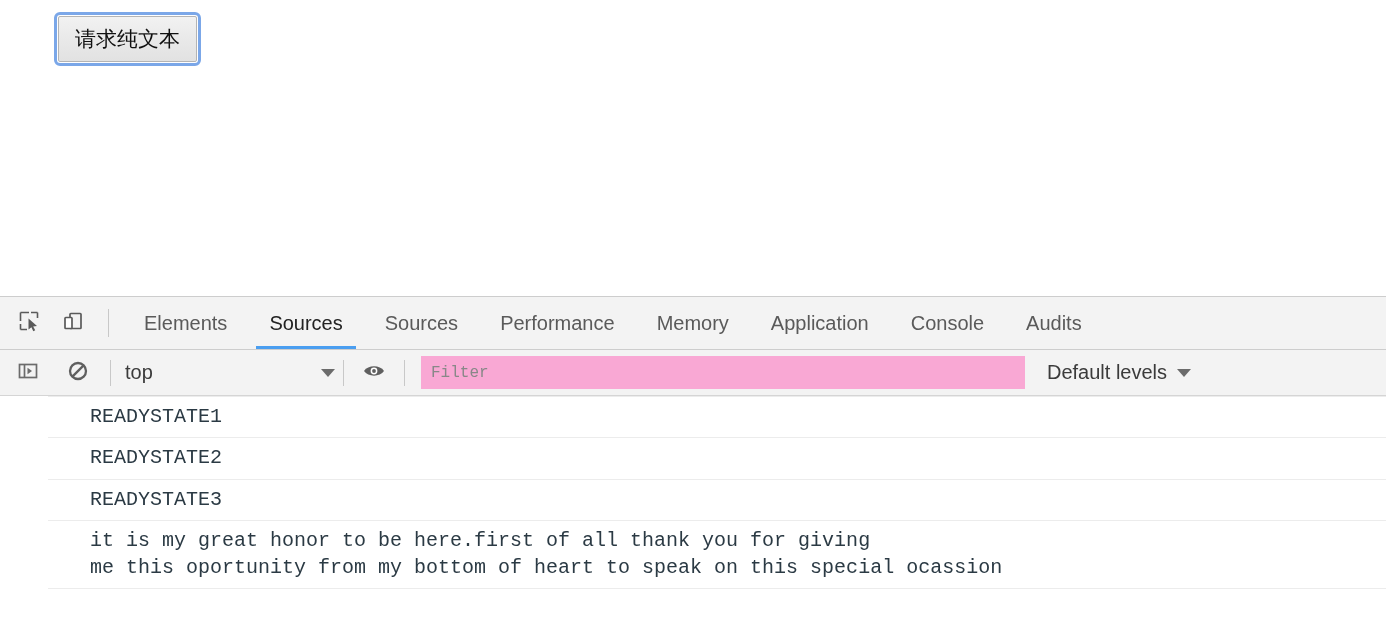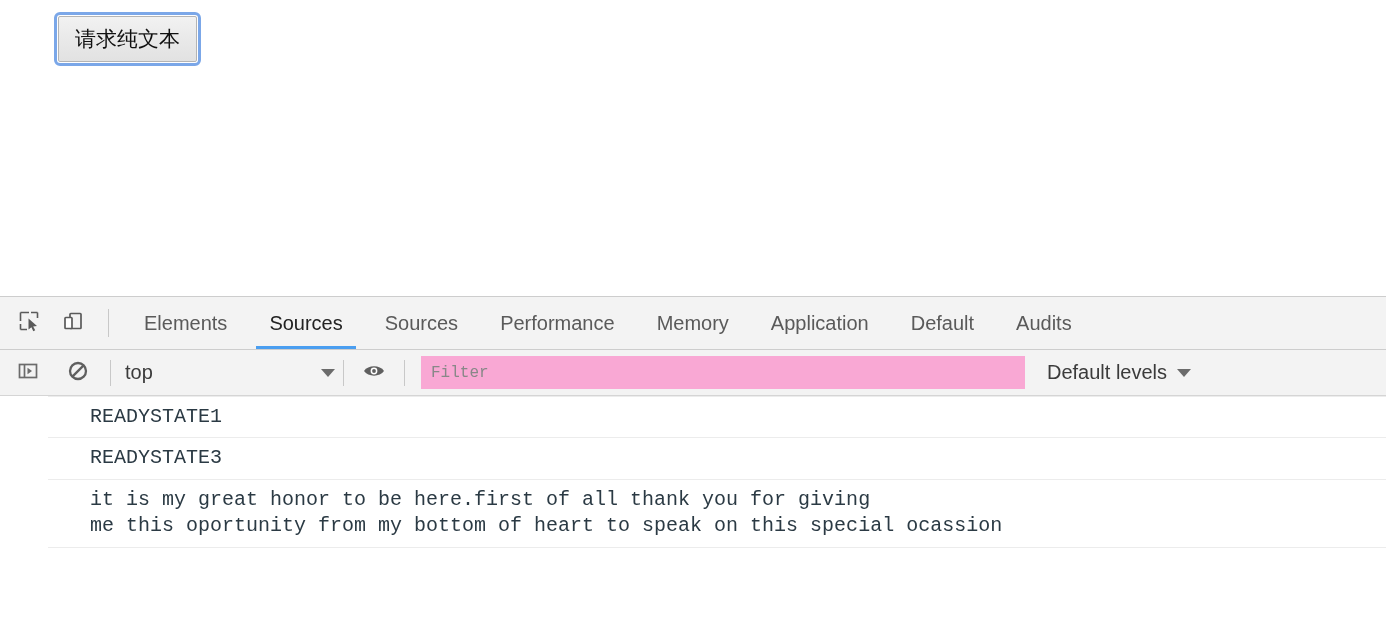--- a/index.html
+++ b/index.html
@@ -268,21 +268,21 @@
     <div class="tab">
       <span>Performance</span>
     </div>
     <div class="tab">
       <span>Memory</span>
     </div>
     <div class="tab">
       <span>Application</span>
     </div>
     <div class="tab">
-      <span>Default</span>
+      <span>Console</span>
     </div>
     <div class="tab">
       <span>Audits</span>
     </div>
   </div>
 
   <div id="console-toolbar">
 
     <div class="ct-icon-btn" id="sidebar-toggle-button">
       <span>
@@ -327,18 +327,19 @@
     <input id="filter-input" type="text" placeholder="Filter" style="">
 
     <div id="levels-selector">
       <span id="levels-selector-label">Default levels</span>
       <span class="caret"></span>
     </div>
   </div>
 
   <div id="console-messages">
     <div class="console-row">READYSTATE1</div>
+    <div class="console-row">READYSTATE2</div>
     <div class="console-row">READYSTATE3</div>
     <div class="console-row">it is my great honor to be here.first of all thank you for giving
 me this oportunity from my bottom of heart to speak on this special ocassion</div>
   </div>
 
 </div>
 
 </body></html>

